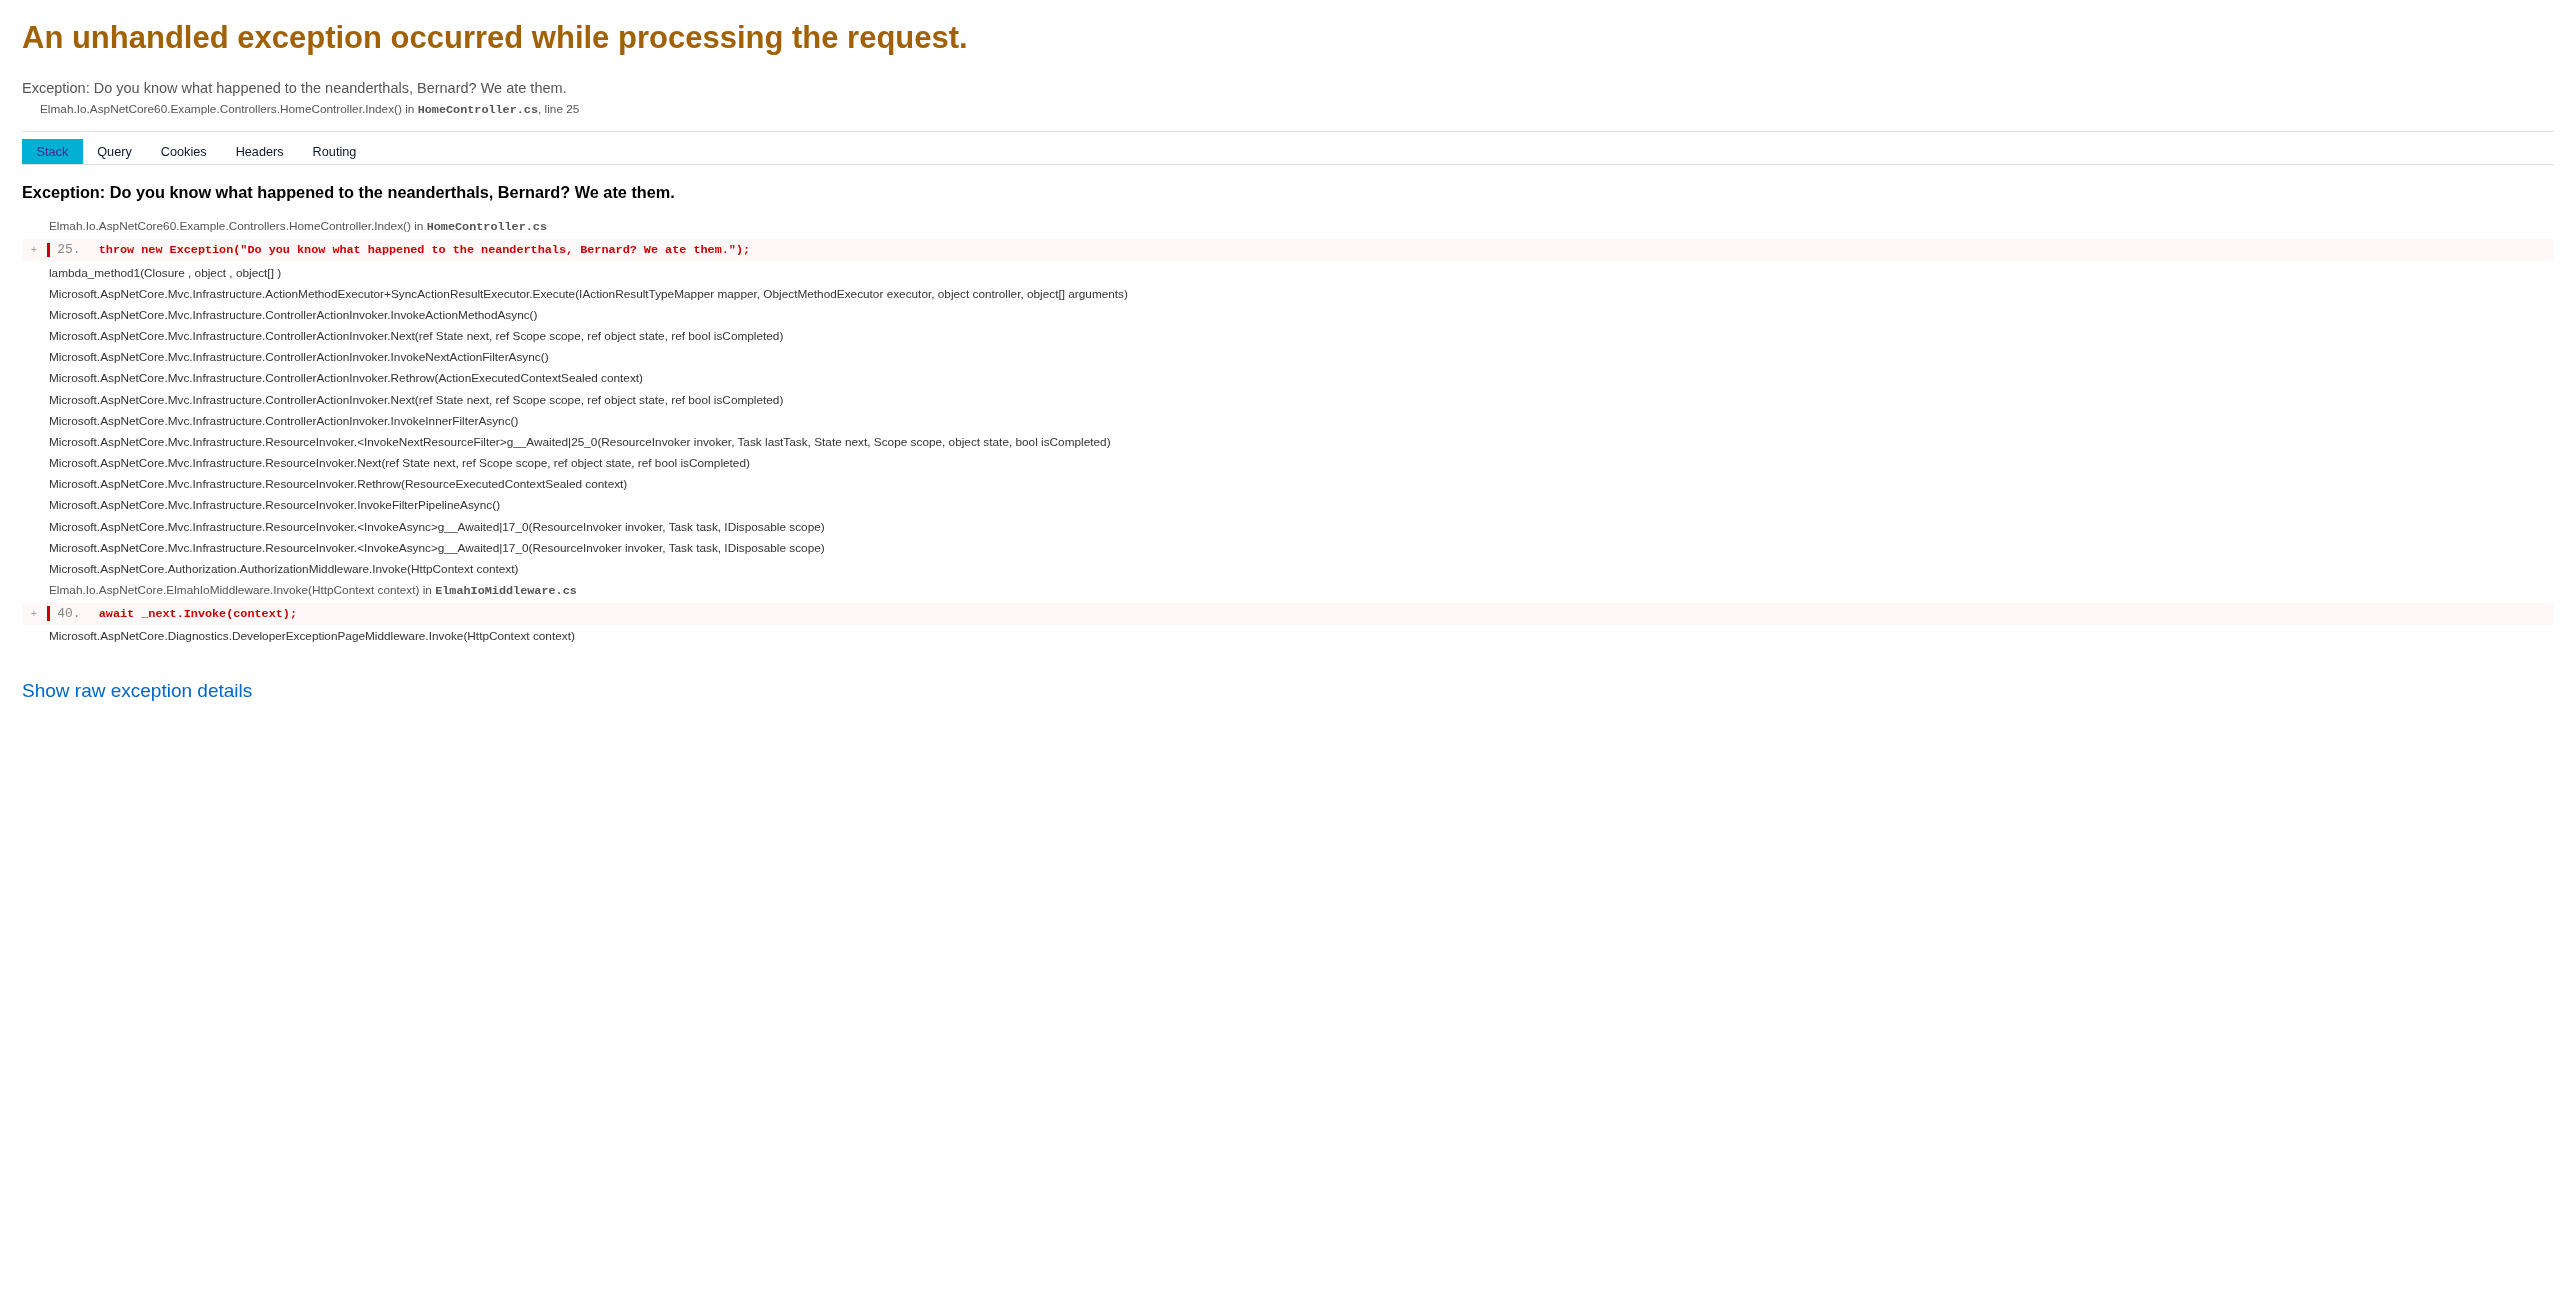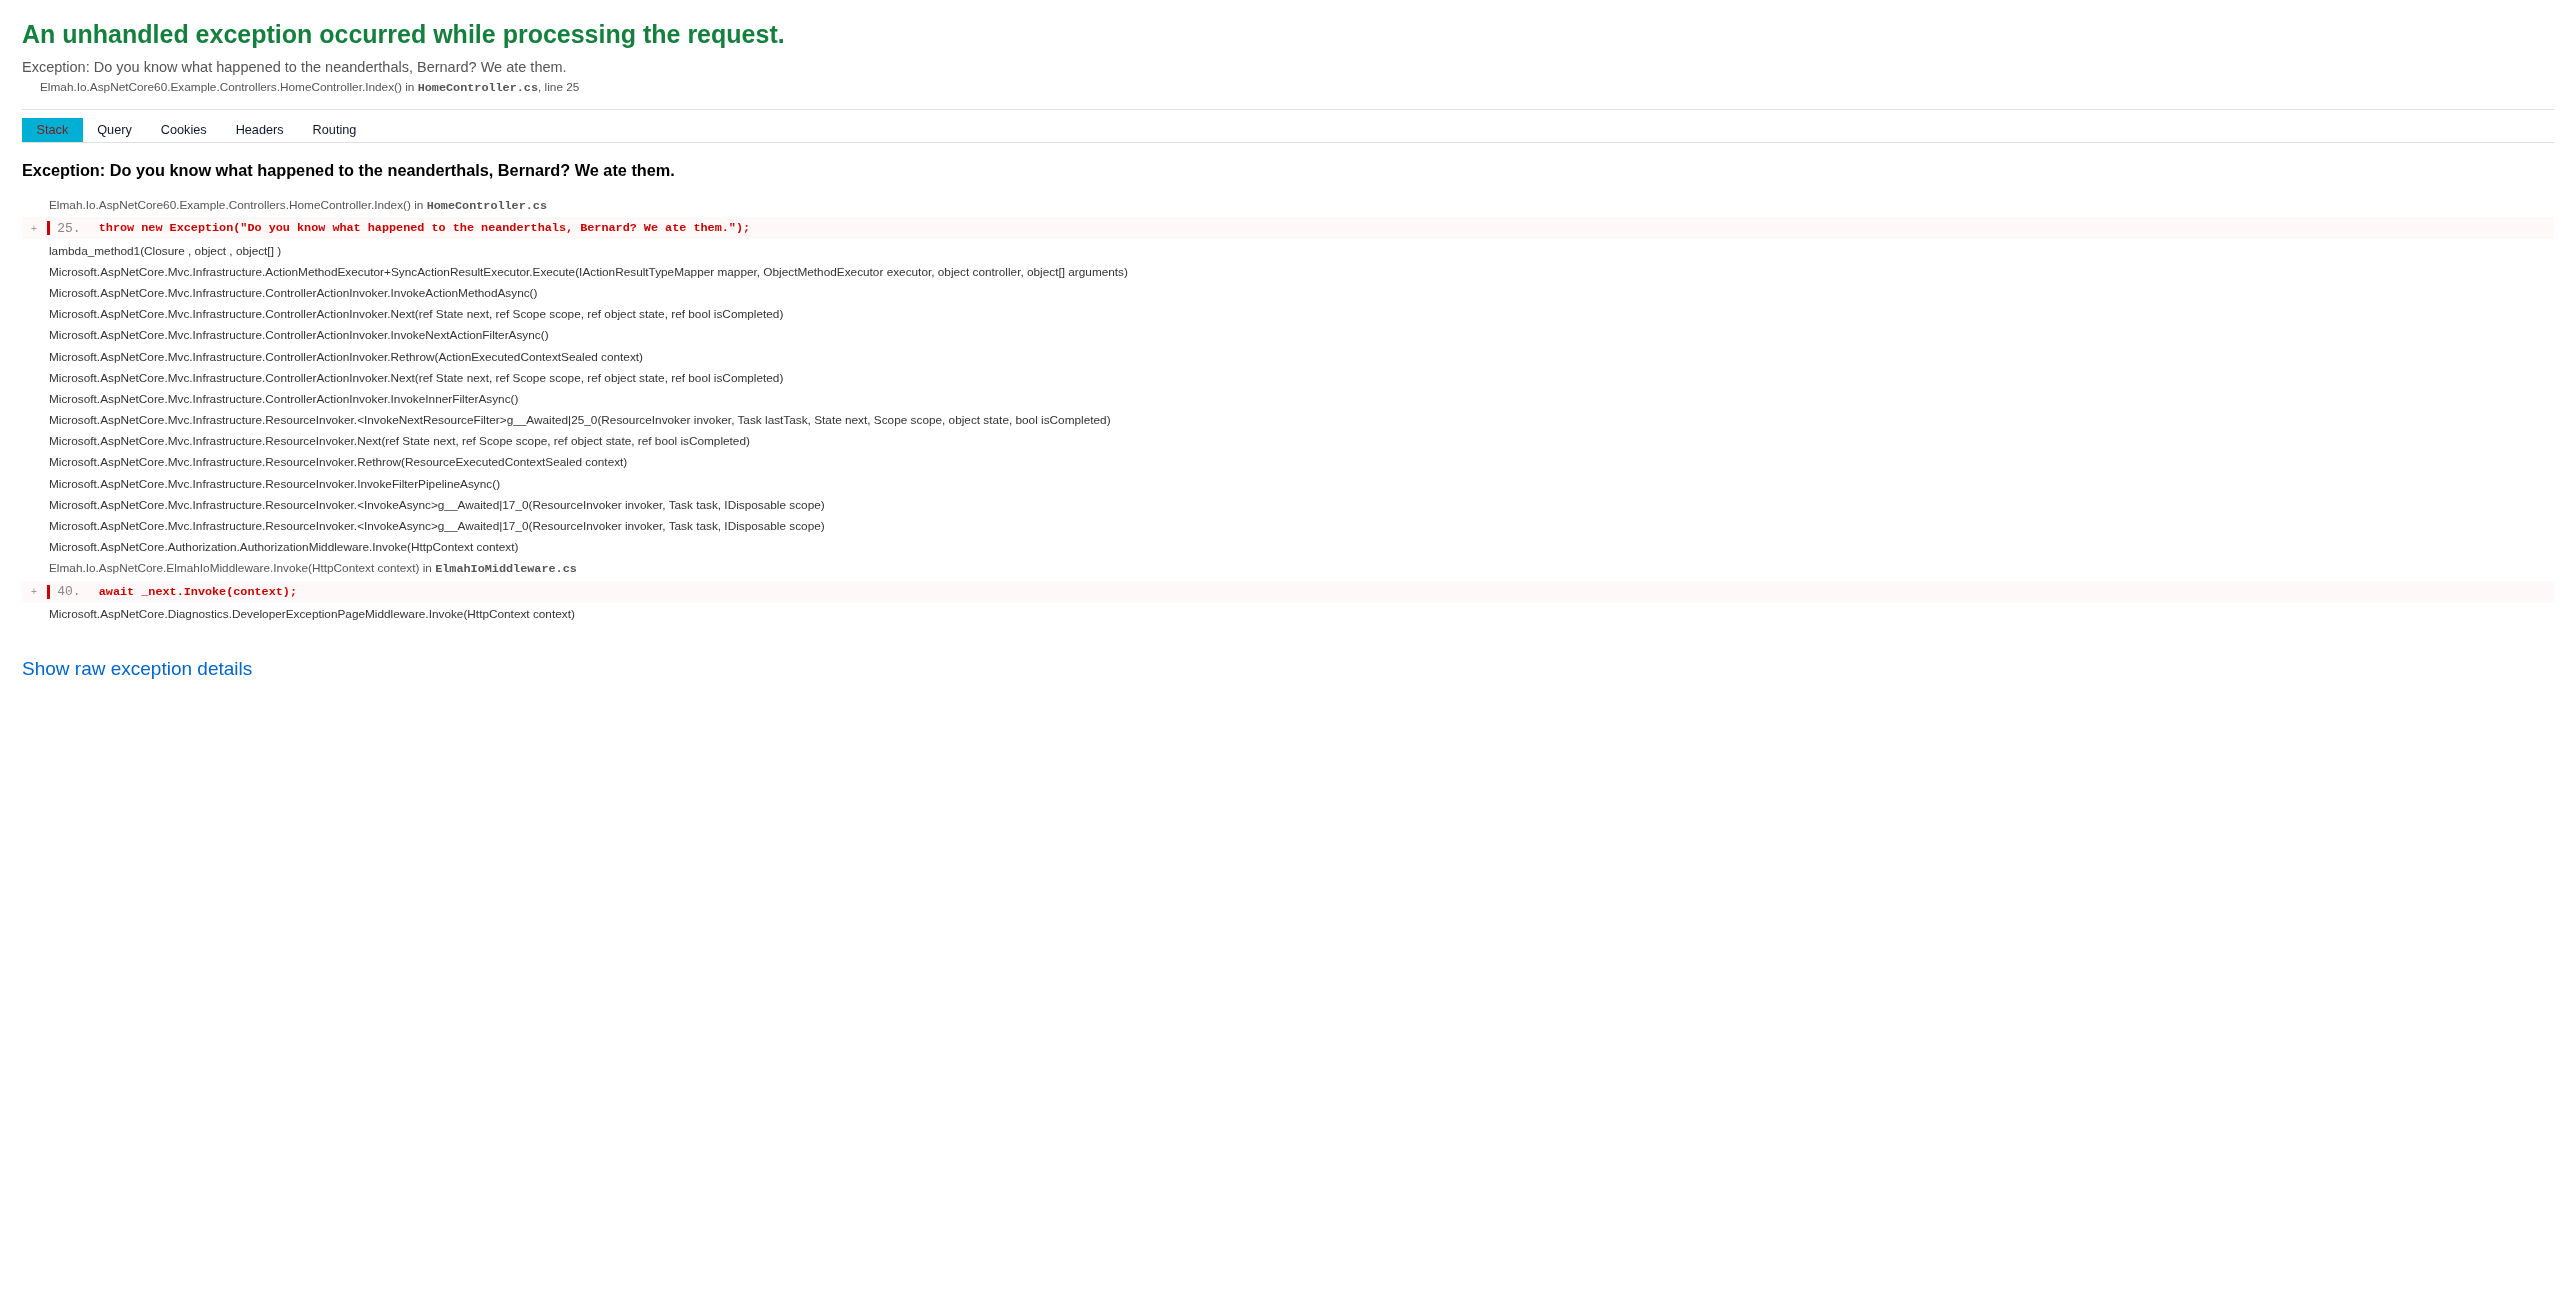--- a/index.html
+++ b/index.html
@@ -4,24 +4,24 @@
   <style>
     * { margin: 0; padding: 0; box-sizing: border-box; }
     body {
       font-family: -apple-system, BlinkMacSystemFont, "Segoe UI", Helvetica, Arial, sans-serif;
       font-size: 12.7px;
       background: #fff;
       color: #333;
       padding: 18px 22px;
     }
     .main-title {
-      font-size: 25px;
+      font-size: 31px;
       font-weight: 700;
-      color: #15803d;
-      margin-bottom: 8px;
+      color: #a16207;
+      margin-bottom: 22px;
       line-height: 1.3;
     }
     .exception-subtitle {
       font-size: 14.5px;
       color: #555;
       margin-bottom: 5.4px;
     }
     .location-line {
       font-size: 11.8px;
       color: #555;
@@ -50,21 +50,21 @@
       font-size: 12.7px;
       cursor: pointer;
       color: #0f172a;
       text-decoration: none;
       border: none;
       background: none;
       display: inline-block;
     }
     .tab.active {
       background-color: #00b0d4;
-      color: #7f1d1d;
+      color: #4c1d95;
       font-weight: 500;
     }
     .content-area {
       padding: 18px 0;
     }
     .section-title {
       font-size: 16.3px;
       font-weight: 700;
       color: #000;
       margin-bottom: 14.5px;

